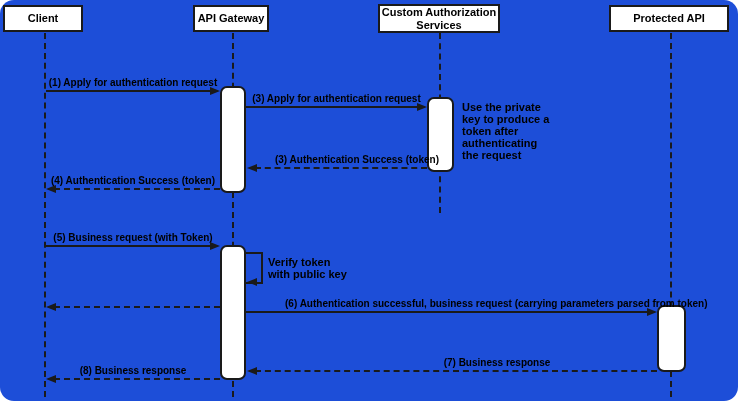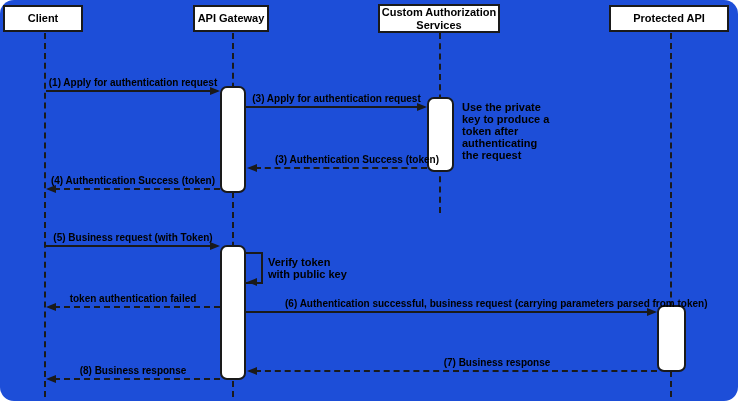--- a/index.html
+++ b/index.html
@@ -86,21 +86,20 @@
 
   <div class="mlabel" style="left:46px;top:232px;width:174px;">(5) Business request (with Token)</div>
   <div class="mline" style="left:46px;top:245px;width:166px;"></div>
   <div class="head right" style="left:210px;top:242px;"></div>
 
   <div class="selfloop" style="left:246px;top:252px;width:17px;height:32px;"></div>
   <div class="head left" style="left:247px;top:278px;"></div>
   <div class="selflabel" style="left:268px;top:256px;width:90px;">Verify token
 with public key</div>
 
-  <div class="mlabel" style="left:46px;top:293px;width:174px;">token authentication failed</div>
   <div class="mline dashed" style="left:54px;top:306px;width:166px;"></div>
   <div class="head left" style="left:46px;top:303px;"></div>
 
   <div class="mlabel" style="left:246px;top:298px;width:411px;padding-left:39px;">(6) Authentication successful, business request (carrying parameters parsed from token)</div>
   <div class="mline" style="left:246px;top:311px;width:403px;"></div>
   <div class="head right" style="left:647px;top:308px;"></div>
 
   <div class="mlabel" style="left:247px;top:357px;width:410px;padding-left:45px;">(7) Business response</div>
   <div class="mline dashed" style="left:255px;top:370px;width:402px;"></div>
   <div class="head left" style="left:247px;top:367px;"></div>

